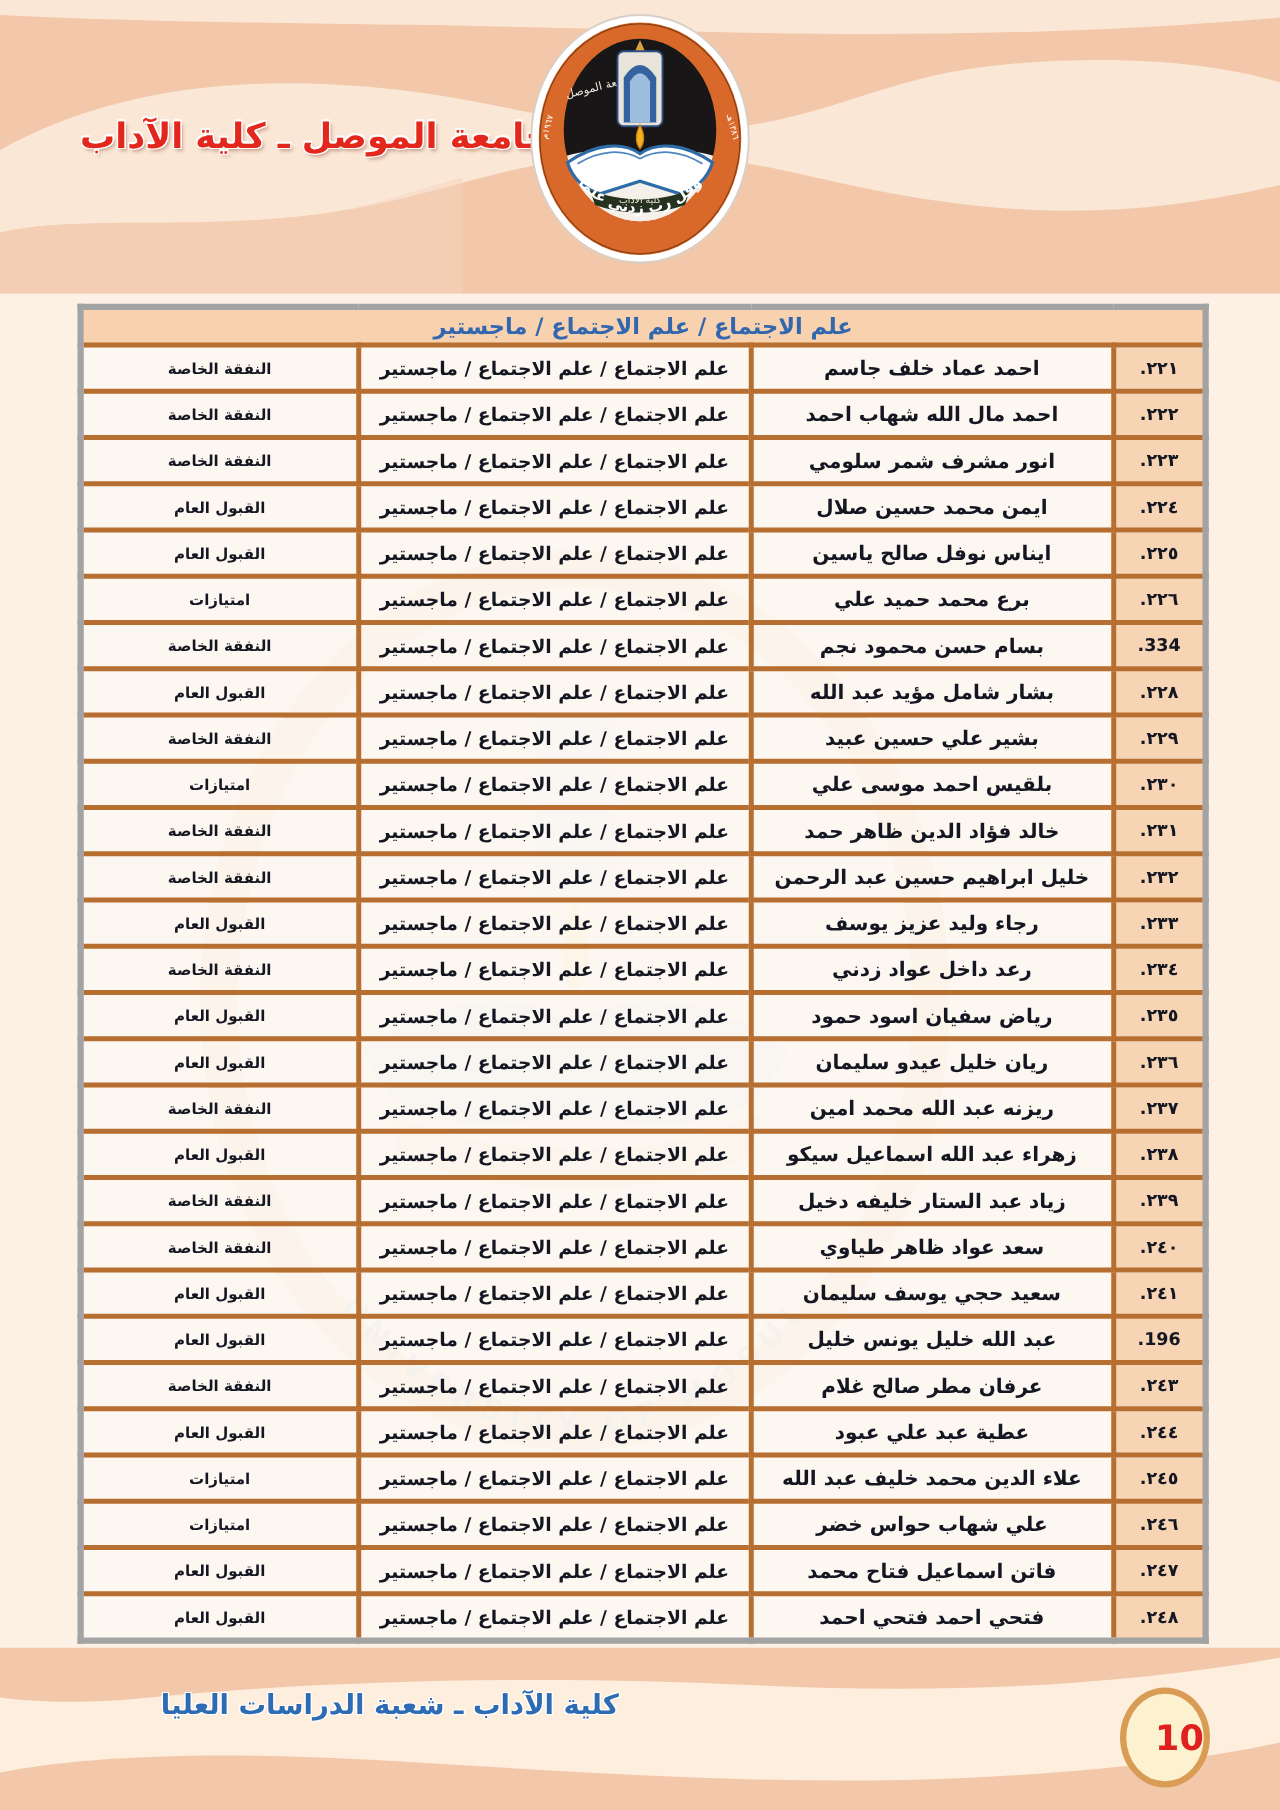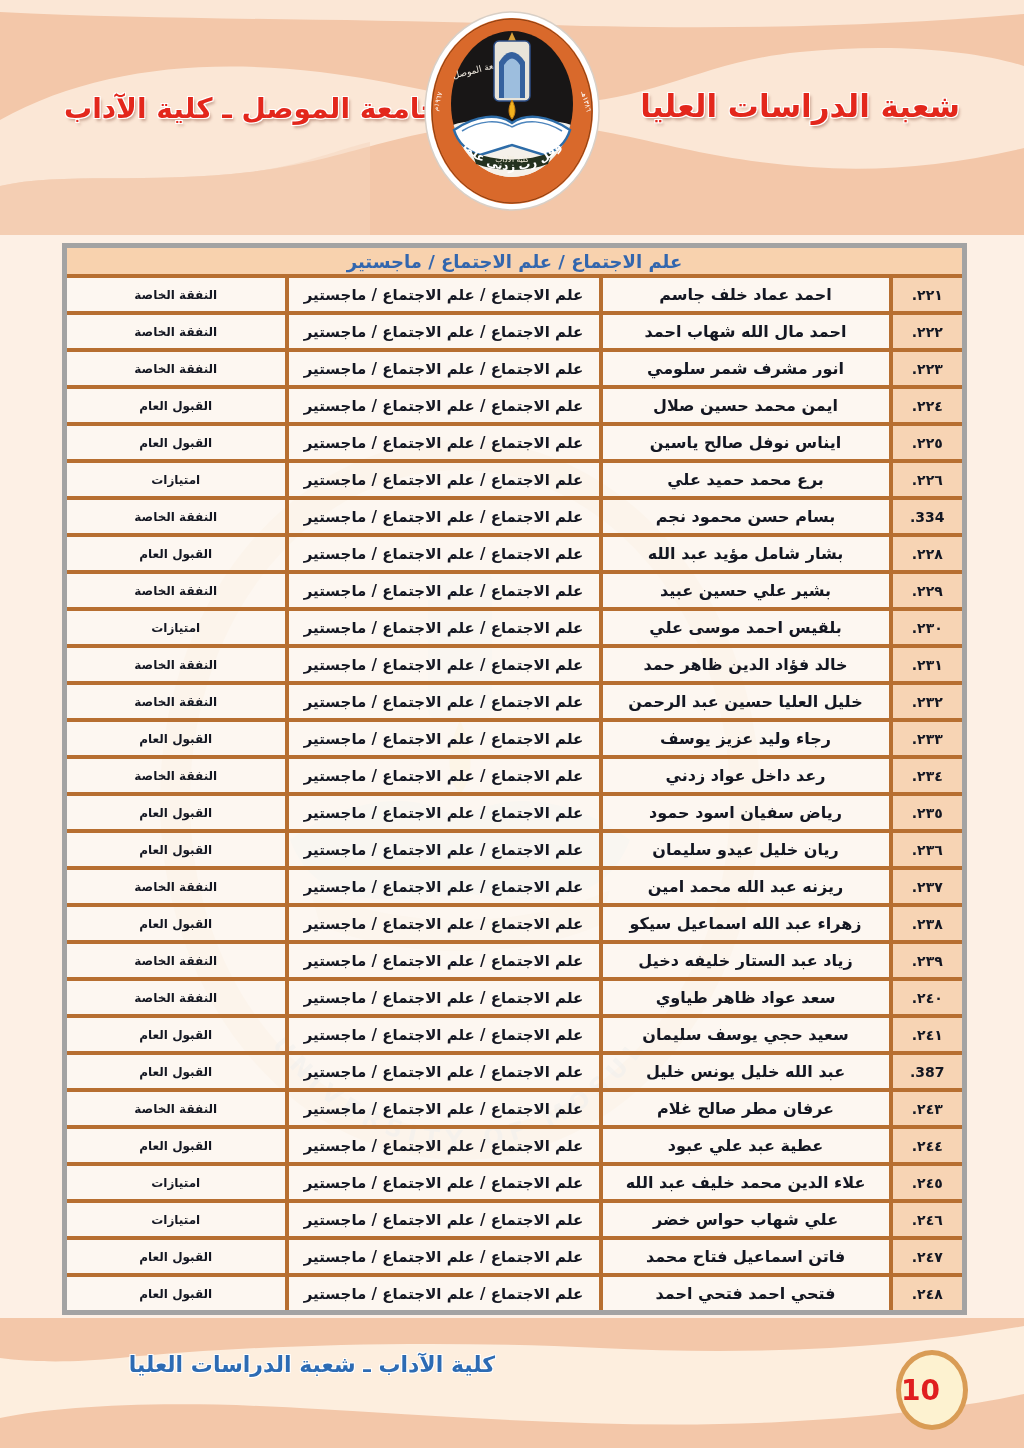--- a/index.html
+++ b/index.html
@@ -47,21 +47,21 @@
   
   .footer-line {
     position:absolute; left:150px; top:1352px; width:345px; text-align:center;
     font-size:22px; font-weight:bold; color:#2d6bb3; white-space:nowrap;
     text-shadow:-1px -1px 0 rgba(255,255,255,.9), 1px -1px 0 rgba(255,255,255,.9),
                 -1px 1px 0 rgba(255,255,255,.9), 1px 1px 0 rgba(255,255,255,.9);
   }
   .page-badge {
     position:absolute; left:896px; top:1350px; width:62px; height:70px;
     background:#fdf2d0; border:5px solid #d99c55; border-radius:50%;
-    display:flex; align-items:center; justify-content:flex-start;
+    display:flex; align-items:center; justify-content:flex-end;
     color:#e01f1f; font-size:28px; font-weight:bold; direction:ltr;
   }
 </style>
 </head>
 <body>
 
 <div class="page">
 
   <svg class="bg-svg bg-top" width="1024" height="235" viewBox="0 0 1024 235" preserveAspectRatio="none">
     <rect x="0" y="0" width="1024" height="235" fill="#f3c7a9"></rect>
@@ -83,21 +83,20 @@
     <rect x="288" y="150" width="64" height="150" rx="10" fill="#c9d9ea" opacity="0.4"></rect>
     <path d="M320,300 C306,332 306,358 320,374 C334,358 334,332 320,300 Z" fill="#f6c84f" opacity="0.45"></path>
     <path d="M150,420 C210,375 280,370 320,400 C360,370 430,375 490,420 C470,470 430,492 320,472 C210,492 170,470 150,420 Z" fill="#bcd7ea" opacity="0.45"></path>
     <path d="M170,470 C260,510 380,510 470,470 L460,505 C380,540 260,540 180,505 Z" fill="#e9c6a4" opacity="0.4"></path>
     <path id="wm-arc" d="M90,545 A 250 300 0 0 0 550,545" fill="none"></path>
     <text font-size="24" letter-spacing="7" fill="#9ab4cc" opacity="0.5" font-weight="bold">
       <textPath href="#wm-arc" startOffset="50%" text-anchor="middle">UNIVERSITY OF MOSUL</textPath>
     </text>
   </svg>
 
-  <div class="hdr-title hdr-right" dir="rtl">شعبة الدراسات العليا</div>
   <div class="hdr-title hdr-left" dir="rtl">جامعة الموصل ـ كلية الآداب</div>
 
   <div class="logo-wrap">
     <svg width="176" height="202" viewBox="0 0 176 202">
       <ellipse cx="88" cy="101" rx="87" ry="99" fill="#ffffff" stroke="#d8cfc6" stroke-width="1.5"></ellipse>
       <ellipse cx="88" cy="101" rx="81" ry="93" fill="#d9692b"></ellipse>
       <ellipse cx="88" cy="101" rx="80" ry="92" fill="none" stroke="#8a3f12" stroke-width="1"></ellipse>
       <clipPath id="logo-inner-clip">
           <ellipse cx="88" cy="94" rx="61" ry="73"></ellipse>
         </clipPath>
@@ -199,21 +198,21 @@
       <td class="c-adm" dir="rtl">امتيازات</td>
     </tr>
         <tr>
       <td class="c-no" dir="rtl">٢٣١.</td>
       <td class="c-name" dir="rtl">خالد فؤاد الدين ظاهر حمد</td>
       <td class="c-prog" dir="rtl">علم الاجتماع / علم الاجتماع / ماجستير</td>
       <td class="c-adm" dir="rtl">النفقة الخاصة</td>
     </tr>
         <tr>
       <td class="c-no" dir="rtl">٢٣٢.</td>
-      <td class="c-name" dir="rtl">خليل العليا حسين عبد الرحمن</td>
+      <td class="c-name" dir="rtl">خليل ابراهيم حسين عبد الرحمن</td>
       <td class="c-prog" dir="rtl">علم الاجتماع / علم الاجتماع / ماجستير</td>
       <td class="c-adm" dir="rtl">النفقة الخاصة</td>
     </tr>
         <tr>
       <td class="c-no" dir="rtl">٢٣٣.</td>
       <td class="c-name" dir="rtl">رجاء وليد عزيز يوسف</td>
       <td class="c-prog" dir="rtl">علم الاجتماع / علم الاجتماع / ماجستير</td>
       <td class="c-adm" dir="rtl">القبول العام</td>
     </tr>
         <tr>
@@ -258,21 +257,21 @@
       <td class="c-prog" dir="rtl">علم الاجتماع / علم الاجتماع / ماجستير</td>
       <td class="c-adm" dir="rtl">النفقة الخاصة</td>
     </tr>
         <tr>
       <td class="c-no" dir="rtl">٢٤١.</td>
       <td class="c-name" dir="rtl">سعيد حجي يوسف سليمان</td>
       <td class="c-prog" dir="rtl">علم الاجتماع / علم الاجتماع / ماجستير</td>
       <td class="c-adm" dir="rtl">القبول العام</td>
     </tr>
         <tr>
-      <td class="c-no" dir="rtl">387.</td>
+      <td class="c-no" dir="rtl">196.</td>
       <td class="c-name" dir="rtl">عبد الله خليل يونس خليل</td>
       <td class="c-prog" dir="rtl">علم الاجتماع / علم الاجتماع / ماجستير</td>
       <td class="c-adm" dir="rtl">القبول العام</td>
     </tr>
         <tr>
       <td class="c-no" dir="rtl">٢٤٣.</td>
       <td class="c-name" dir="rtl">عرفان مطر صالح غلام</td>
       <td class="c-prog" dir="rtl">علم الاجتماع / علم الاجتماع / ماجستير</td>
       <td class="c-adm" dir="rtl">النفقة الخاصة</td>
     </tr>

